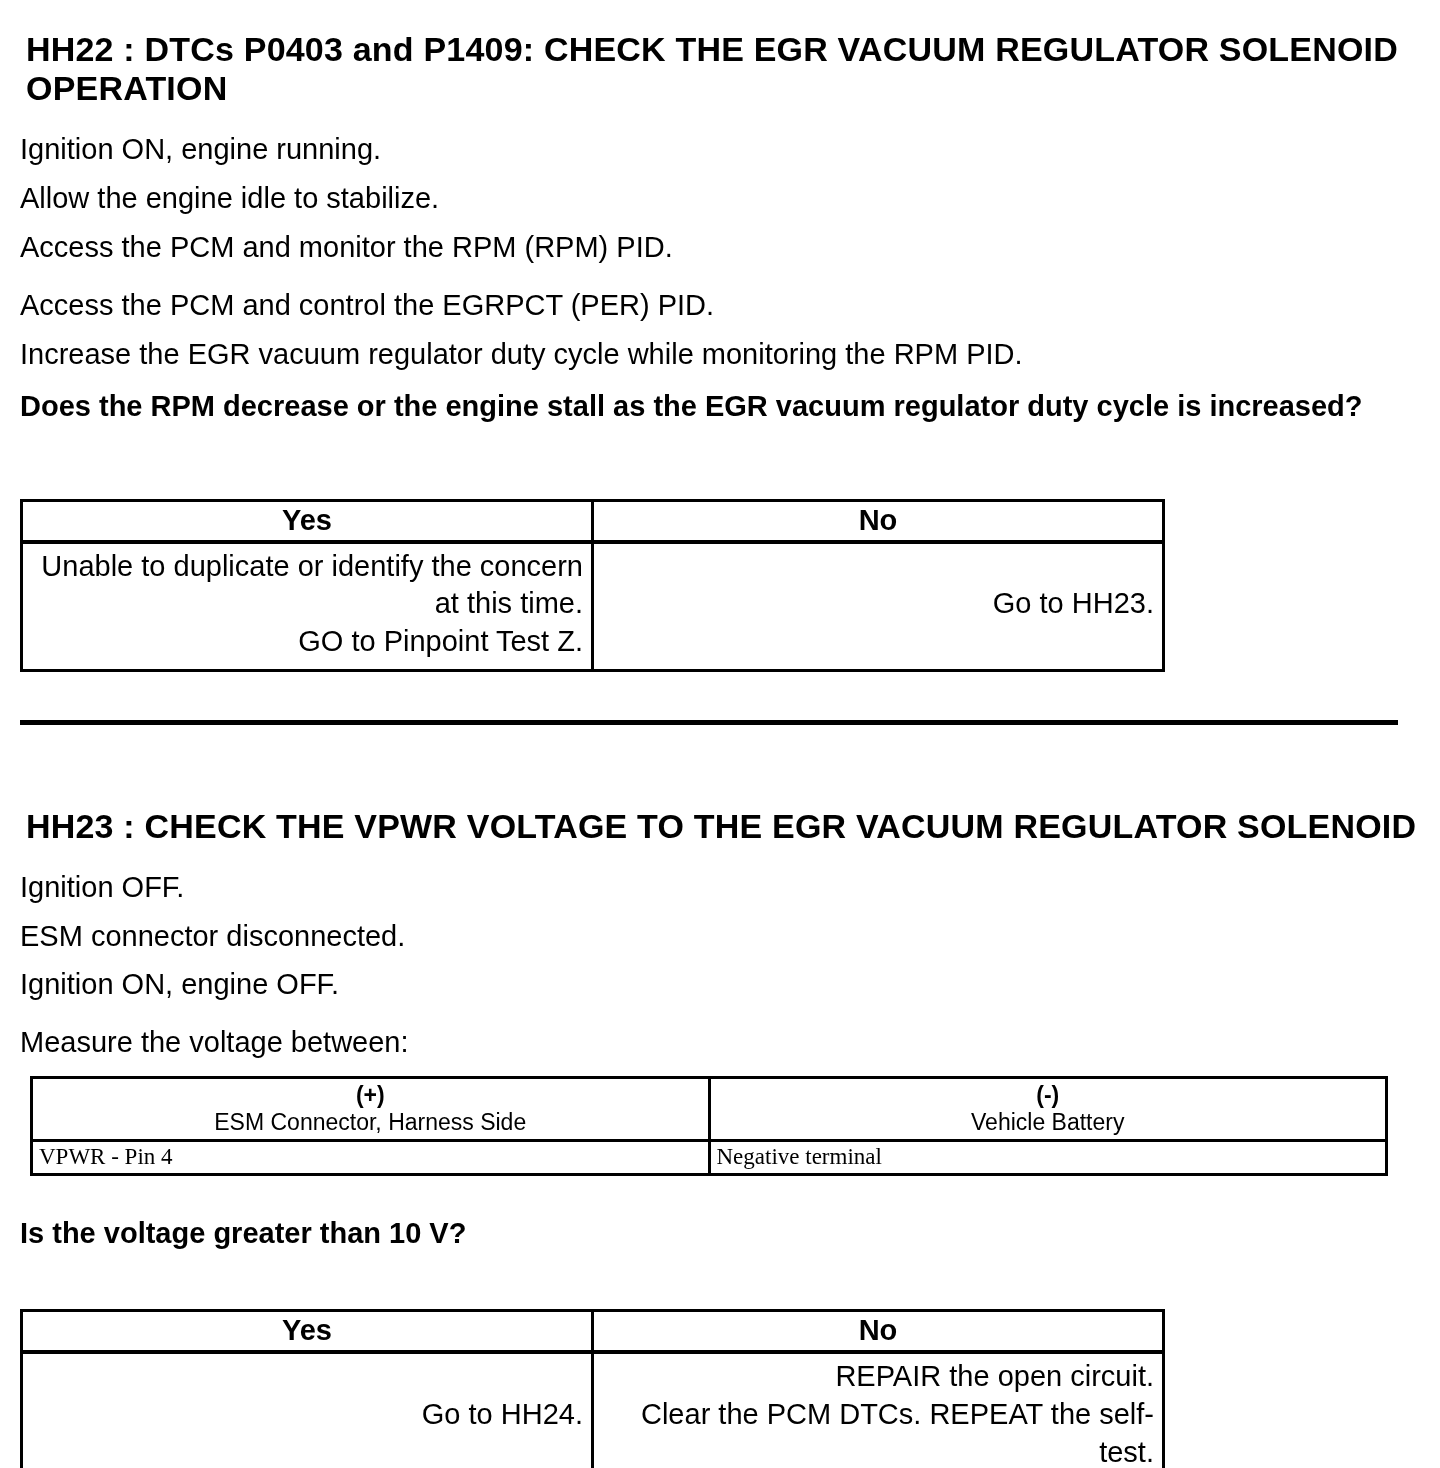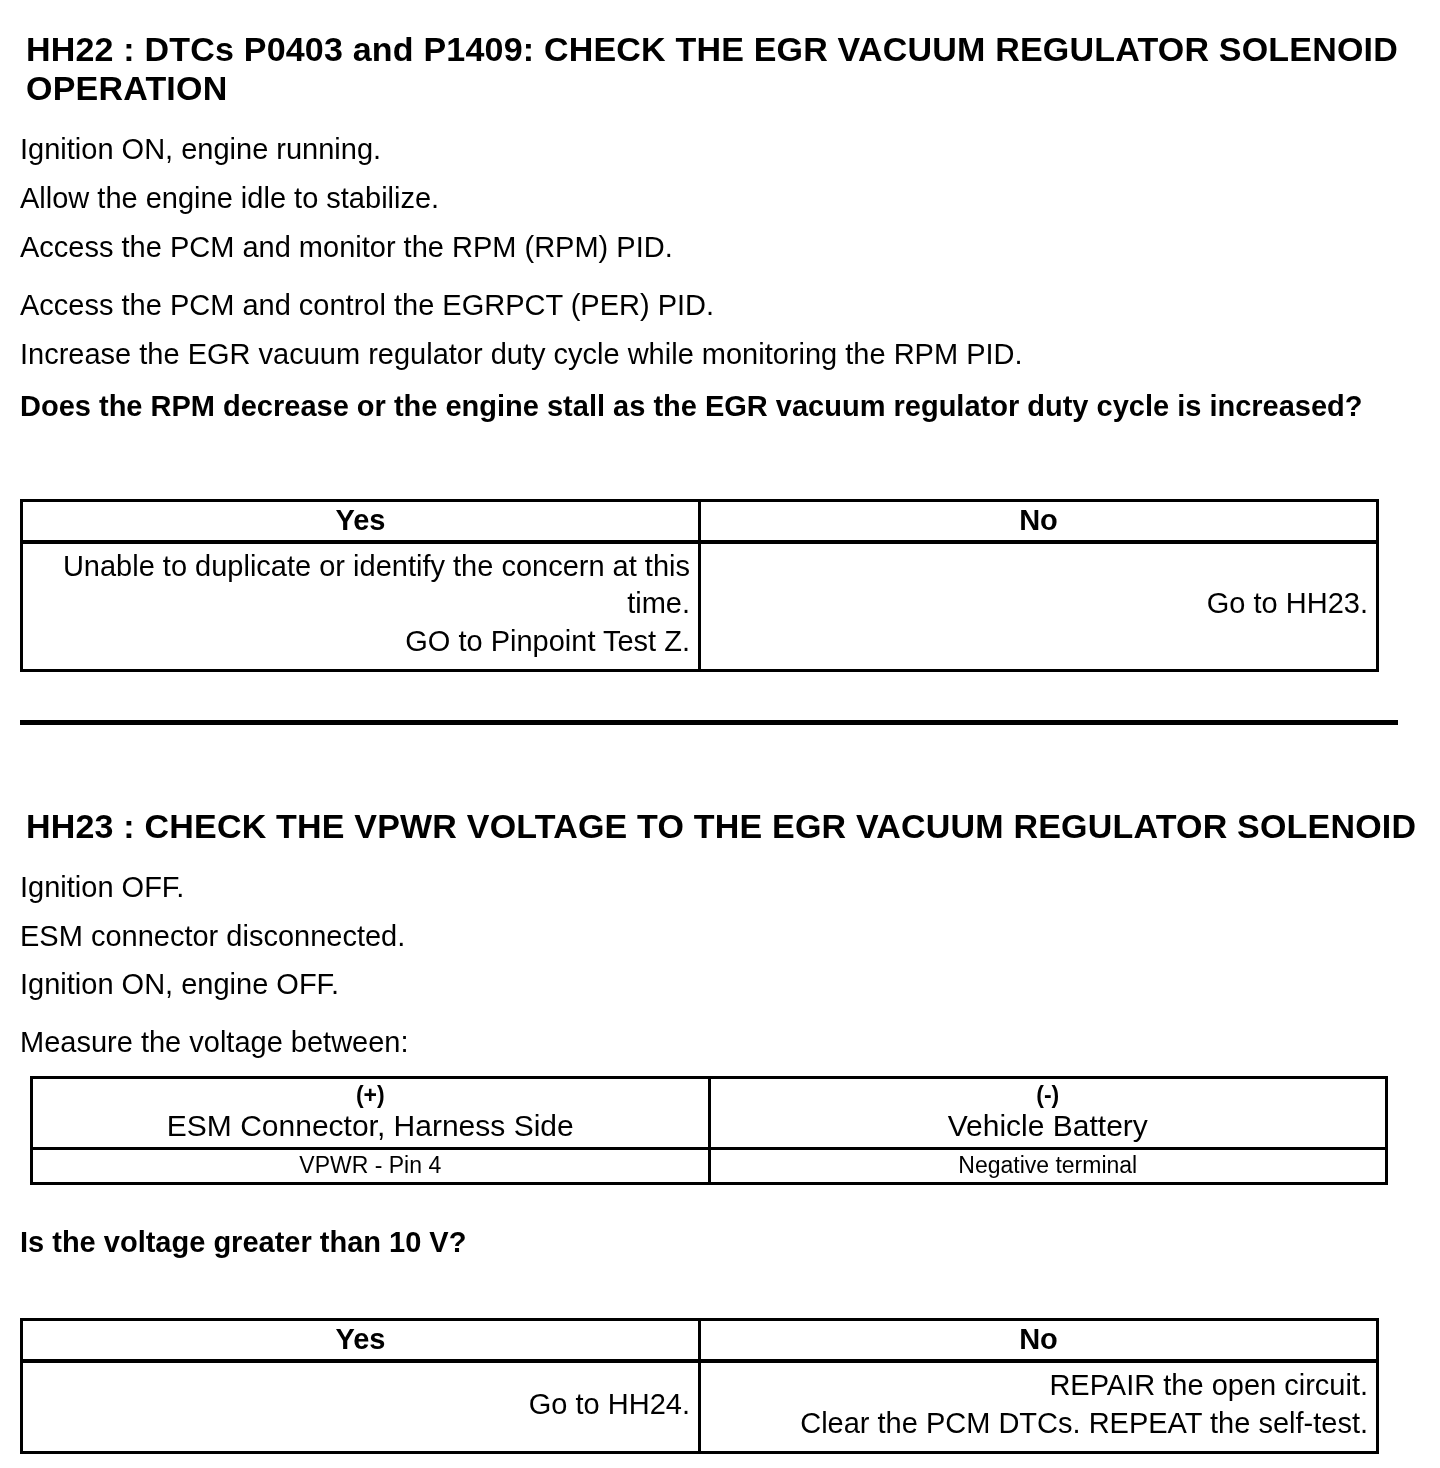--- a/index.html
+++ b/index.html
@@ -28,21 +28,21 @@
     font-size: 29px;
     font-weight: bold;
     line-height: 1.35;
     margin: 6px 0 0 0;
     max-width: 1400px;
   }
 
   table { border-collapse: collapse; }
 
   .decision-table {
-    width: 1359px;
+    width: 1145px;
     margin-top: 72px;
     border: 3px solid #000;
     table-layout: fixed;
   }
   .decision-table th {
     width: 50%;
     border: 3px solid #000;
     border-bottom: 4px solid #000;
     font-size: 29px;
     font-weight: bold;
@@ -81,25 +81,26 @@
     width: 50%;
     border: 3px solid #000;
     font-weight: normal;
     text-align: center;
     padding: 3px 6px 4px 6px;
   }
   .measure-table td {
     width: 50%;
     border: 3px solid #000;
     font-size: 23px;
-    text-align: center;
+    text-align: left;
     padding: 2px 6px 3px 6px;
+    font-family: Liberation Serif, serif;
   }
   .measure-sign { font-size: 23px; font-weight: bold; line-height: 1.15; }
-  .measure-label { font-size: 30px; line-height: 1.15; }
+  .measure-label { font-size: 23px; line-height: 1.15; }
 
   .question-2 { margin-top: 38px; }
   .decision-table.second { margin-top: 56px; }
 </style>
 </head>
 <body>
 
 <div class="page">
 
   <section class="section-hh22">

